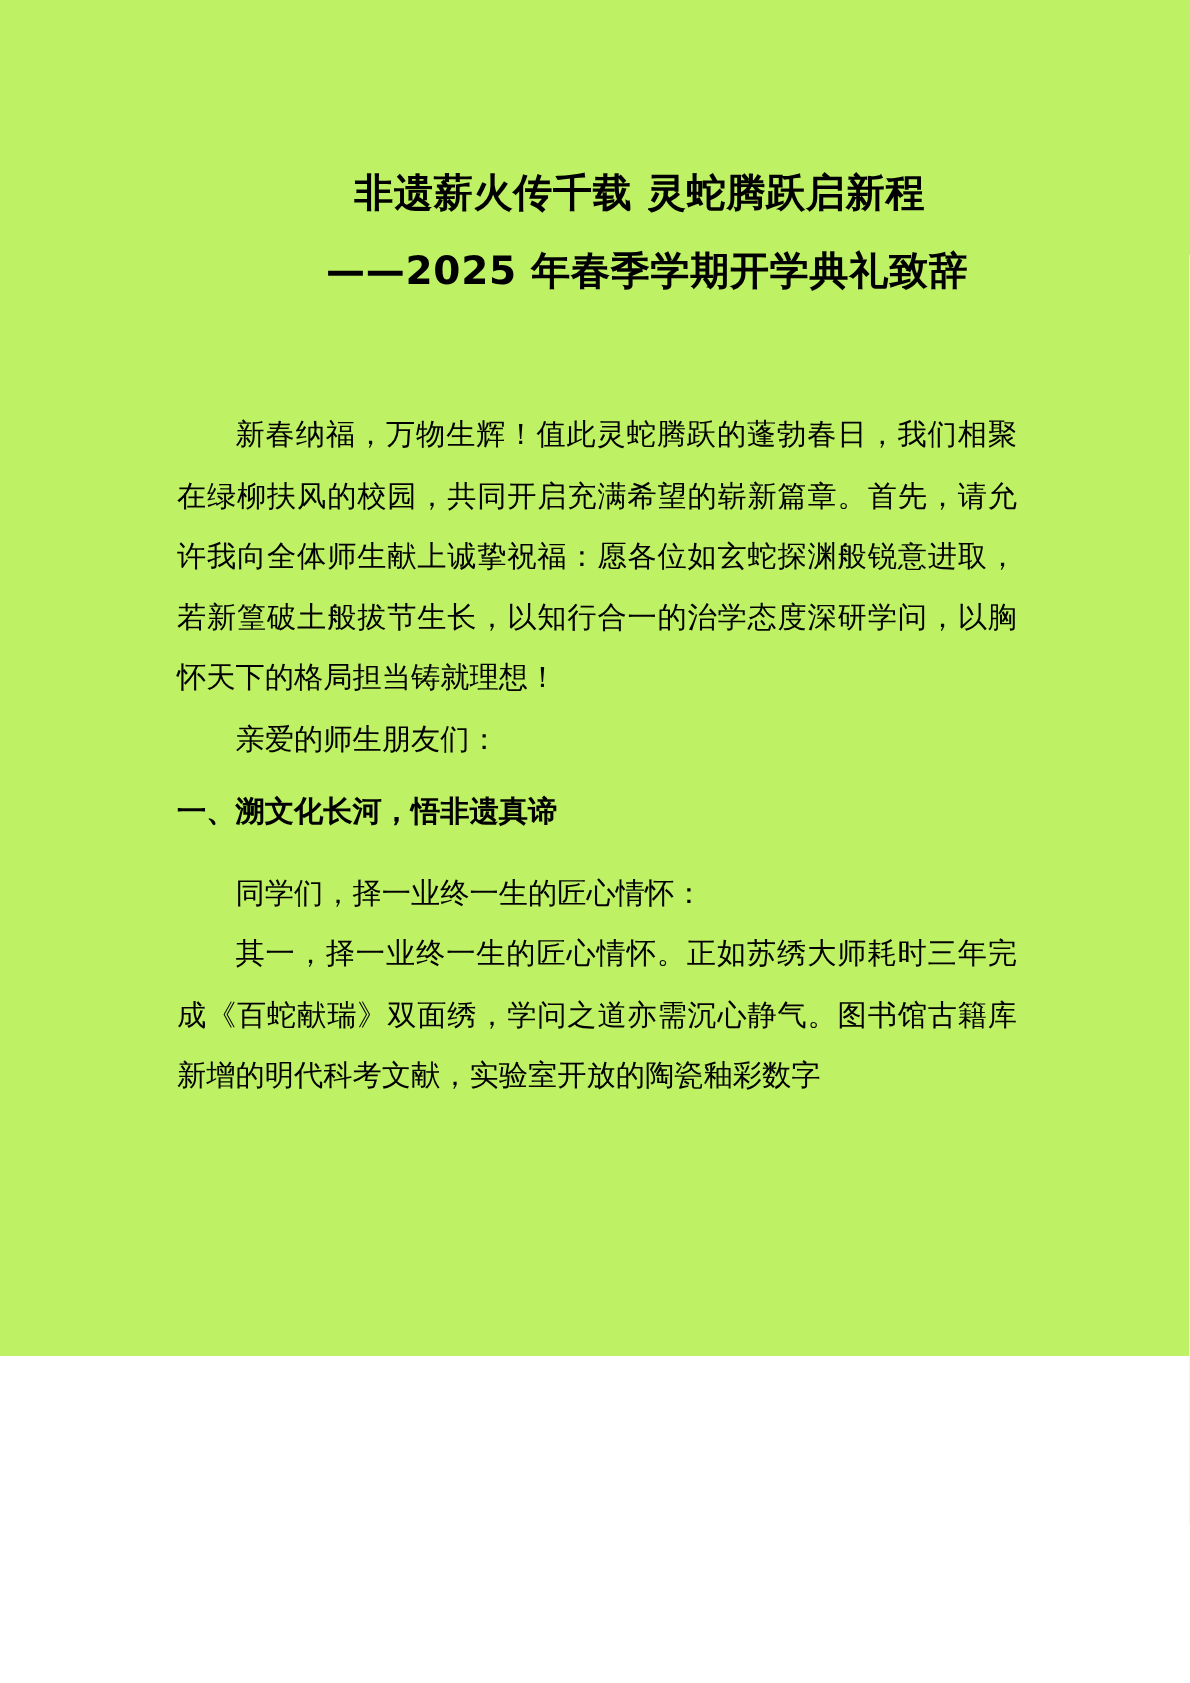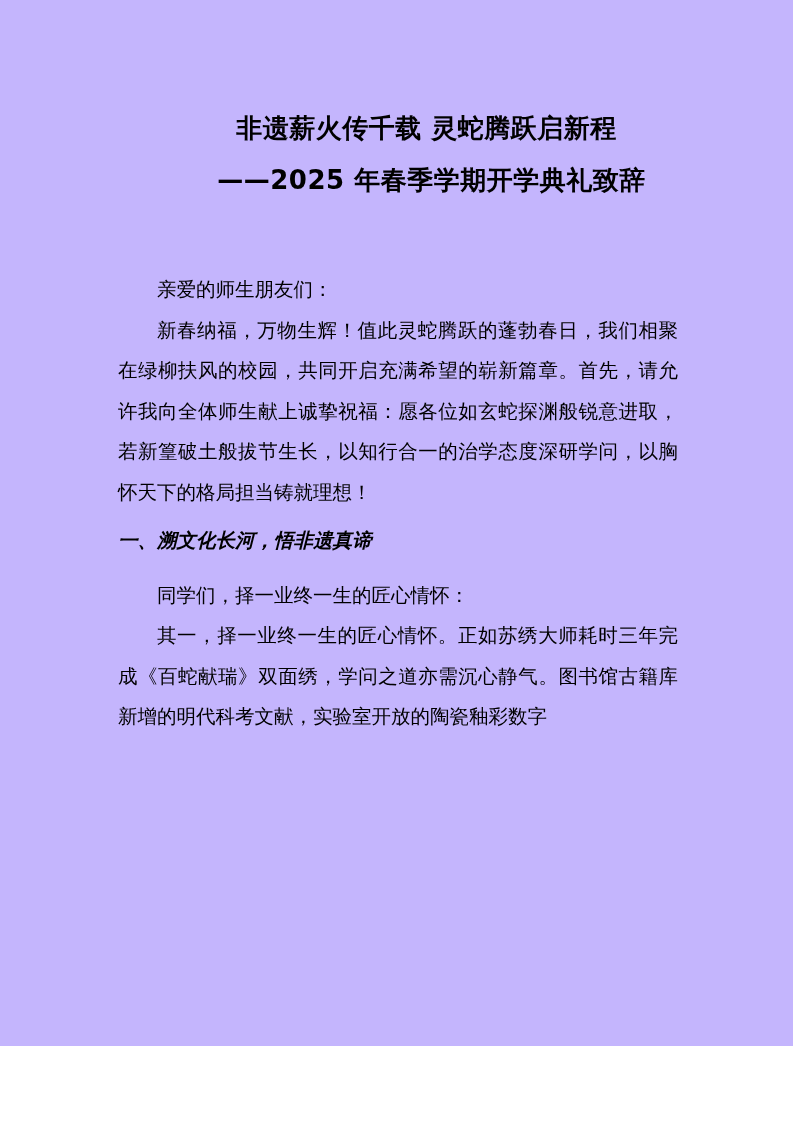--- a/index.html
+++ b/index.html
@@ -12,22 +12,22 @@
     height: 1122px;
     position: relative;
     overflow: hidden;
     color: #000000;
     font-family: "DejaVu Serif", "Liberation Serif", serif;
   }
   .page {
     position: absolute;
     left: 0; top: 0;
     width: 793px;
-    height: 1046px;
-    background: #c4b5fd;
+    height: 904px;
+    background: #bef264;
   }
   .title {
     position: absolute;
     left: 0;
     width: 793px;
     text-align: center;
     font-family: "DejaVu Sans", "Liberation Sans", sans-serif;
     font-weight: bold;
     font-size: 26px;
     letter-spacing: 0.5px;
@@ -51,30 +51,29 @@
     margin: 0;
     text-indent: 2em;
     text-align: justify;
   }
   .heading {
     font-family: "DejaVu Sans", "Liberation Sans", sans-serif;
     font-weight: bold;
     font-size: 19.5px;
     margin: 8px 0 14px 0 !important;
     text-indent: 0 !important;
-    font-style: italic;
   }
 </style>
 </head>
 <body>
 
 <div class="page">
   <h1 class="title title-main">非遗薪火传千载  灵蛇腾跃启新程</h1>
   <h2 class="title title-sub">——2025 年春季学期开学典礼致辞</h2>
 
   <div class="body">
+    <p>新春纳福，万物生辉！值此灵蛇腾跃的蓬勃春日，我们相聚在绿柳扶风的校园，共同开启充满希望的崭新篇章。首先，请允许我向全体师生献上诚挚祝福：愿各位如玄蛇探渊般锐意进取，若新篁破土般拔节生长，以知行合一的治学态度深研学问，以胸怀天下的格局担当铸就理想！</p>
     <p>亲爱的师生朋友们：</p>
-    <p>新春纳福，万物生辉！值此灵蛇腾跃的蓬勃春日，我们相聚在绿柳扶风的校园，共同开启充满希望的崭新篇章。首先，请允许我向全体师生献上诚挚祝福：愿各位如玄蛇探渊般锐意进取，若新篁破土般拔节生长，以知行合一的治学态度深研学问，以胸怀天下的格局担当铸就理想！</p>
     <p class="heading">一、溯文化长河，悟非遗真谛</p>
     <p>同学们，择一业终一生的匠心情怀：</p>
     <p>其一，择一业终一生的匠心情怀。正如苏绣大师耗时三年完成《百蛇献瑞》双面绣，学问之道亦需沉心静气。图书馆古籍库新增的明代科考文献，实验室开放的陶瓷釉彩数字</p>
   </div>
 </div>
 
 </body></html>

